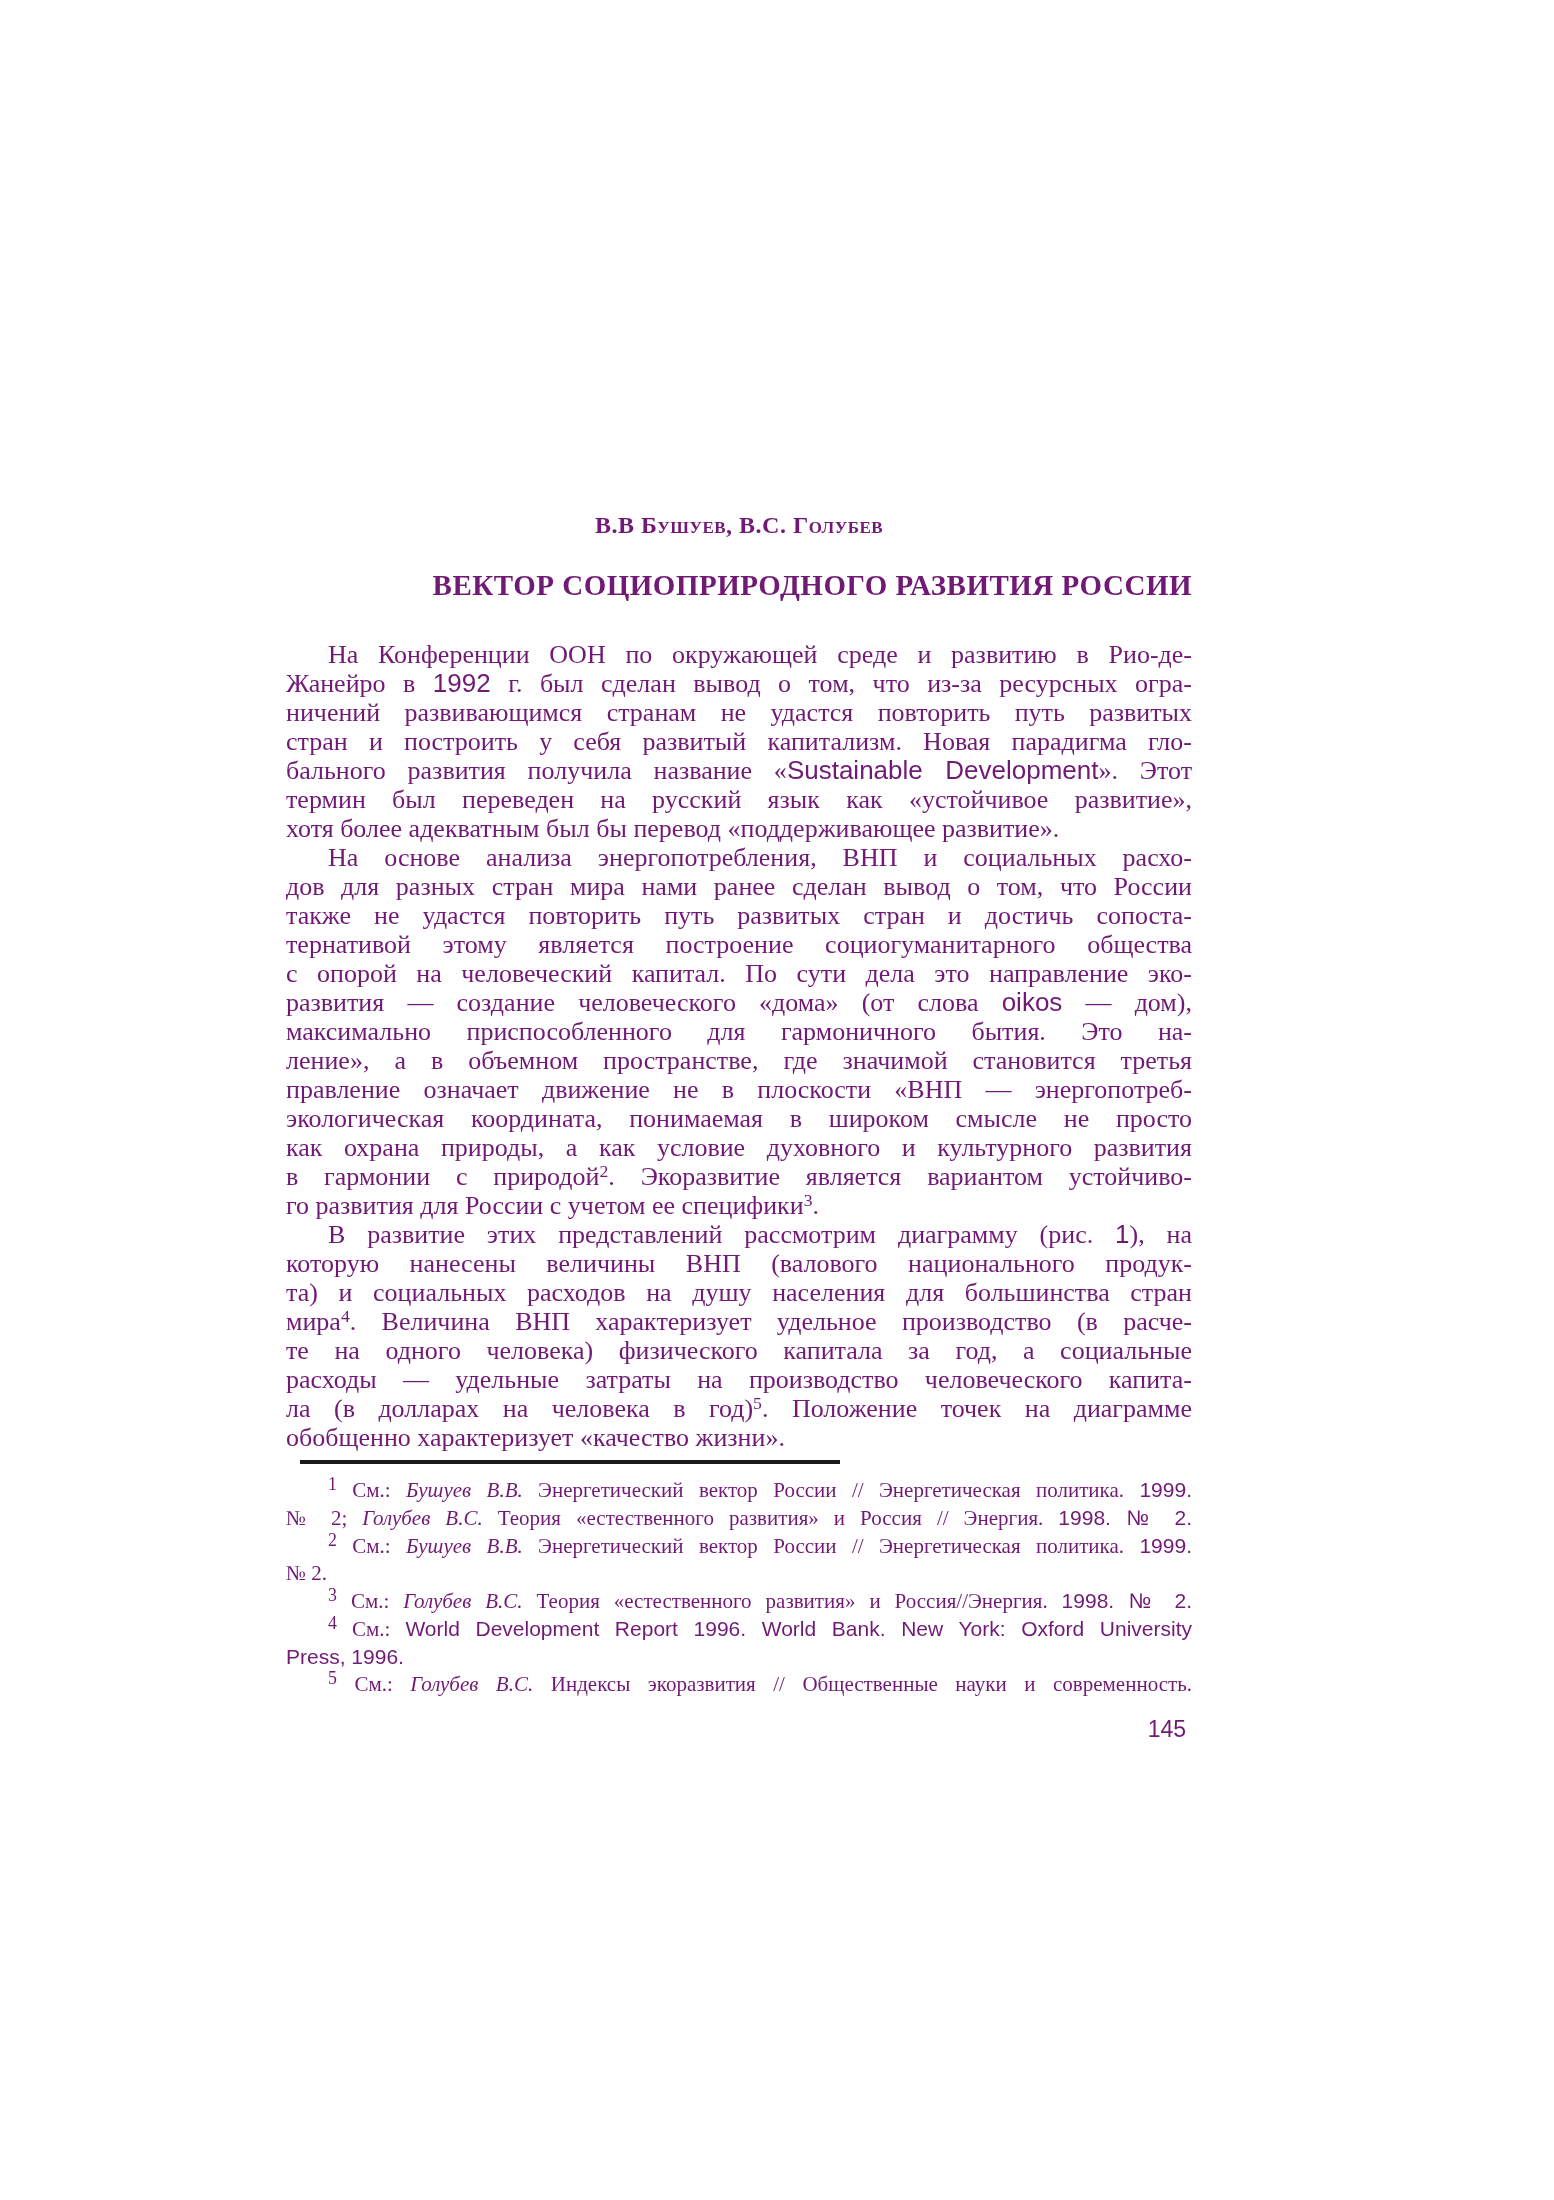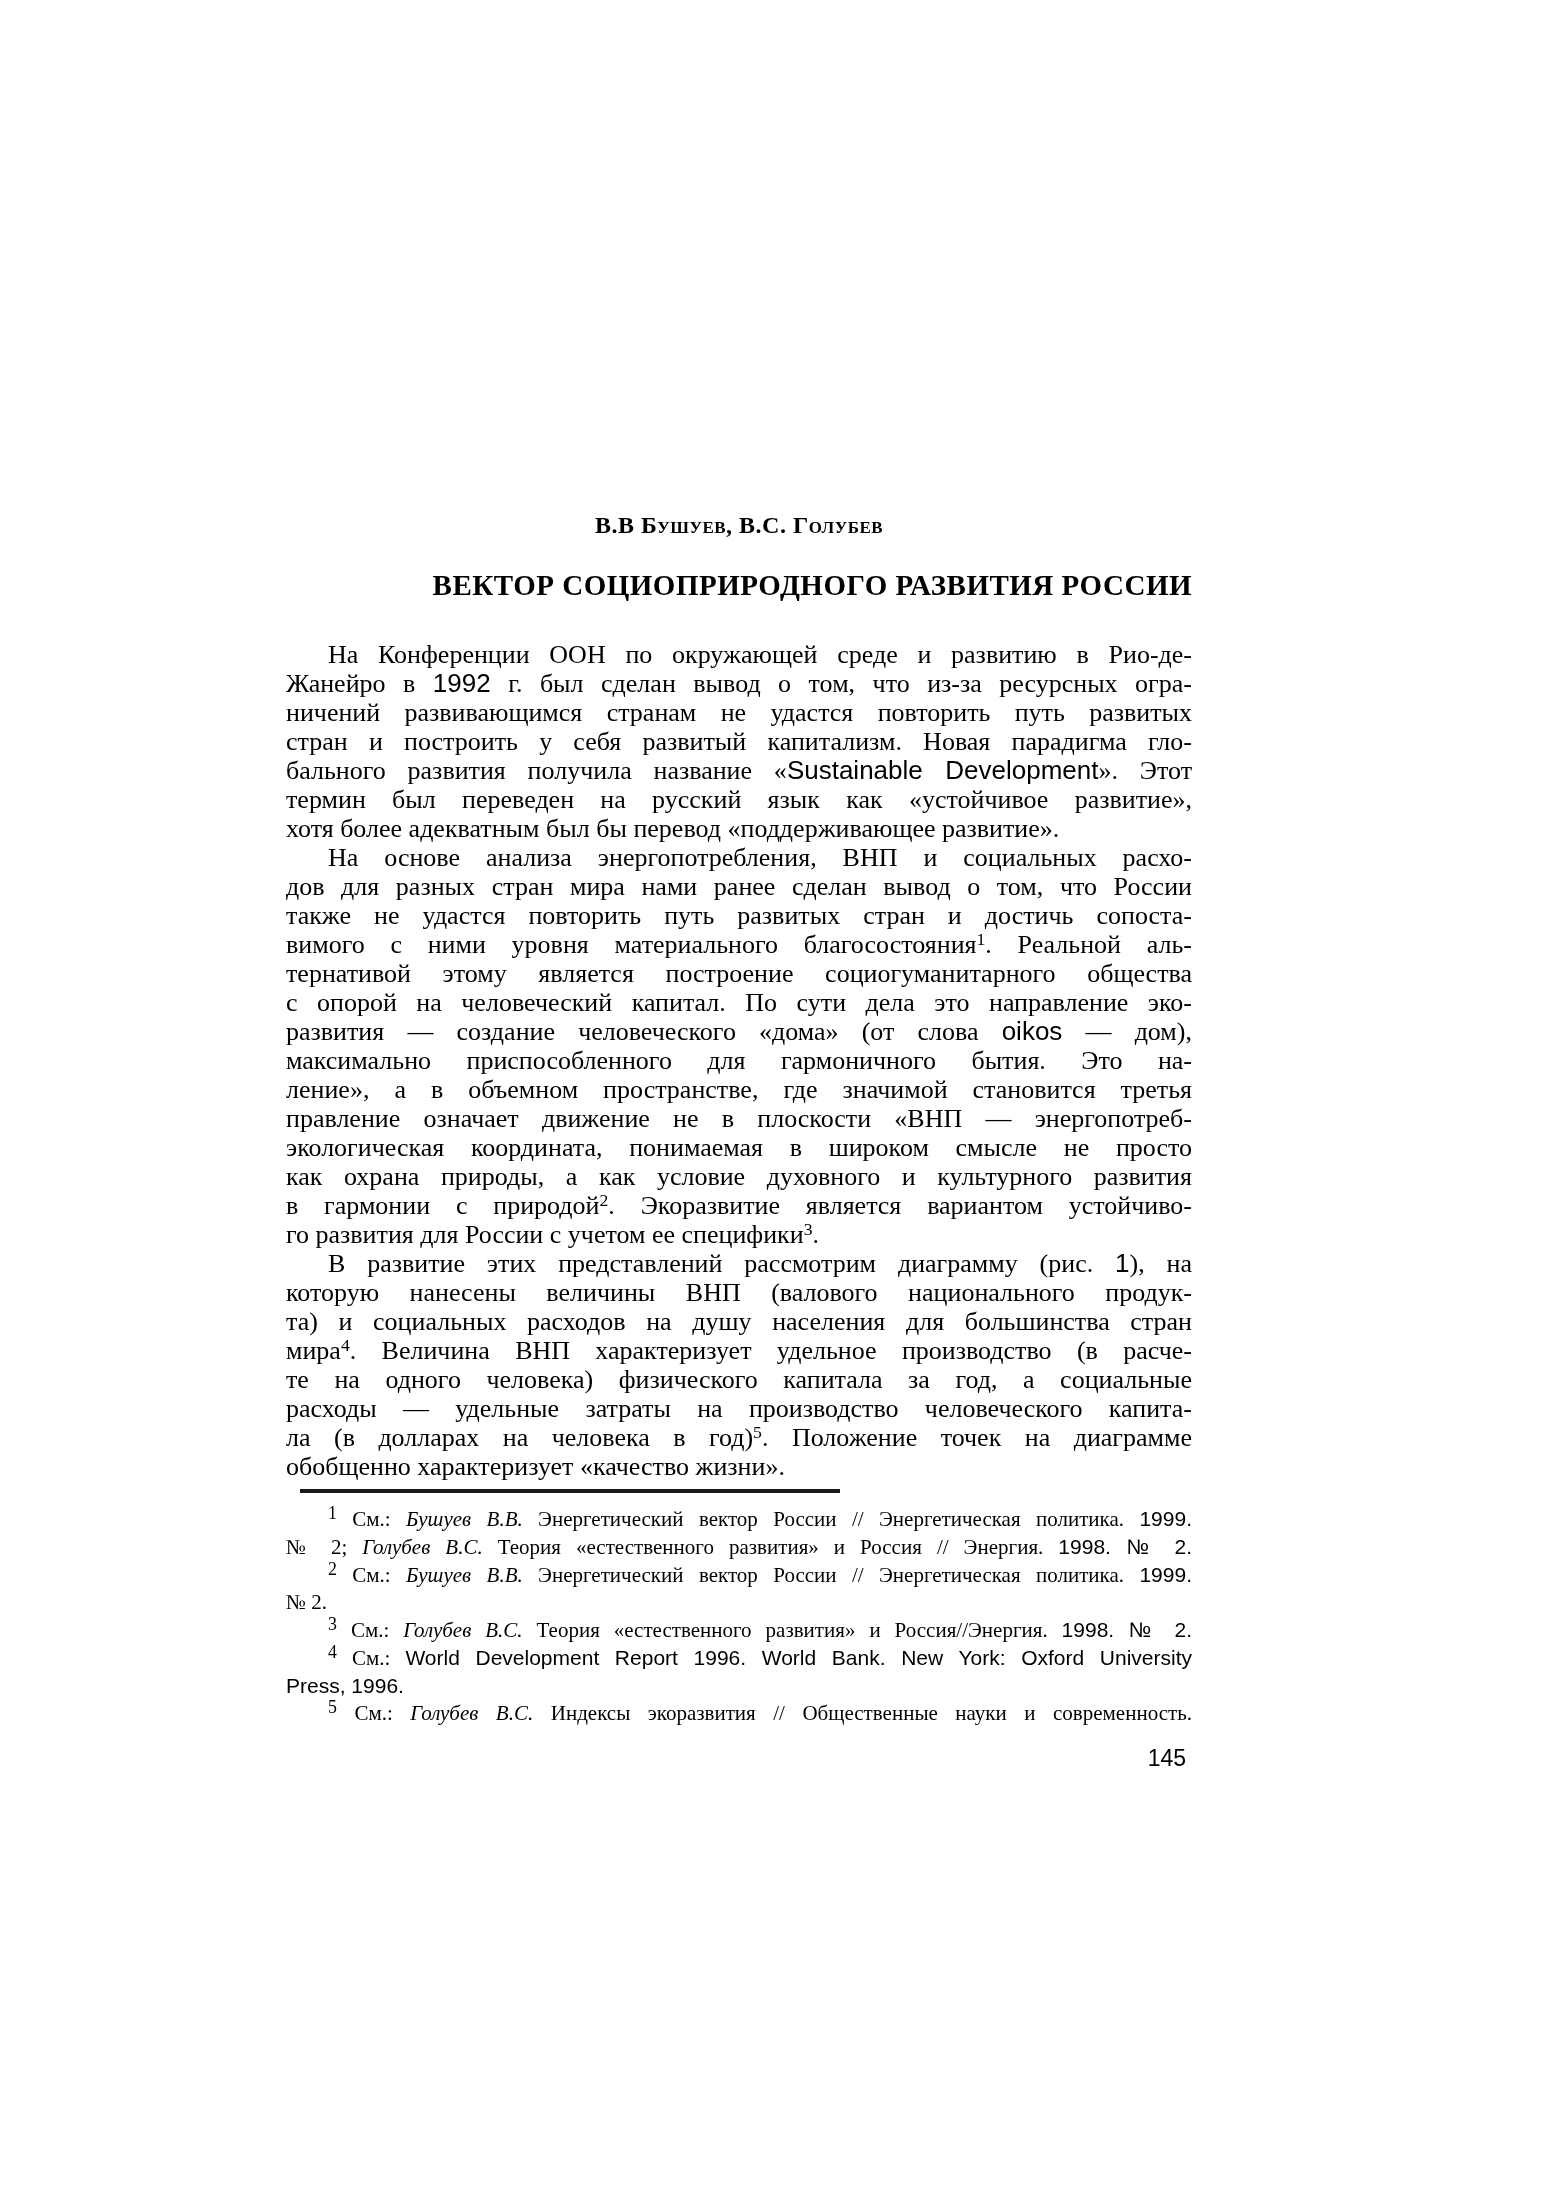--- a/index.html
+++ b/index.html
@@ -5,21 +5,21 @@
   html, body {
     margin: 0; padding: 0;
     background: #ffffff;
     width: 1554px; height: 2200px;
     overflow: hidden;
   }
   .page {
     position: relative;
     width: 1554px; height: 2200px;
     background: #ffffff;
-    color: #000000;
+    color: #701a75;
     font-family: "Liberation Serif", serif;
   }
   .content {
     position: absolute;
     left: 286px; top: 512px;
     width: 906px;
   }
   .authors {
     text-align: center;
     font-weight: bold;
@@ -103,21 +103,20 @@
         <div class="bline">стран и построить у себя развитый капитализм. Новая парадигма гло-</div>
         <div class="bline">бального развития получила название «<span class="sans">Sustainable Development</span>». Этот</div>
         <div class="bline">термин был переведен на русский язык как «устойчивое развитие»,</div>
         <div class="bline endline">хотя более адекватным был бы перевод «поддерживающее развитие».</div>
       </div>
 
       <div class="para">
         <div class="bline first">На основе анализа энергопотребления, ВНП и социальных расхо-</div>
         <div class="bline">дов для разных стран мира нами ранее сделан вывод о том, что России</div>
         <div class="bline">также не удастся повторить путь развитых стран и достичь сопоста-</div>
-        <div class="bline">вимого с ними уровня материального благосостояния<span class="sup">1</span>. Реальной аль-</div>
         <div class="bline">тернативой этому является построение социогуманитарного общества</div>
         <div class="bline">с опорой на человеческий капитал. По сути дела это направление эко-</div>
         <div class="bline">развития — создание человеческого «дома» (от слова <span class="sans">oikos</span> — дом),</div>
         <div class="bline">максимально приспособленного для гармоничного бытия. Это на-</div>
         <div class="bline">ление», а в объемном пространстве, где значимой становится третья</div>
         <div class="bline">правление означает движение не в плоскости «ВНП — энергопотреб-</div>
         <div class="bline">экологическая координата, понимаемая в широком смысле не просто</div>
         <div class="bline">как охрана природы, а как условие духовного и культурного развития</div>
         <div class="bline">в гармонии с природой<span class="sup">2</span>. Экоразвитие является вариантом устойчиво-</div>
         <div class="bline endline">го развития для России с учетом ее специфики<span class="sup">3</span>.</div>

